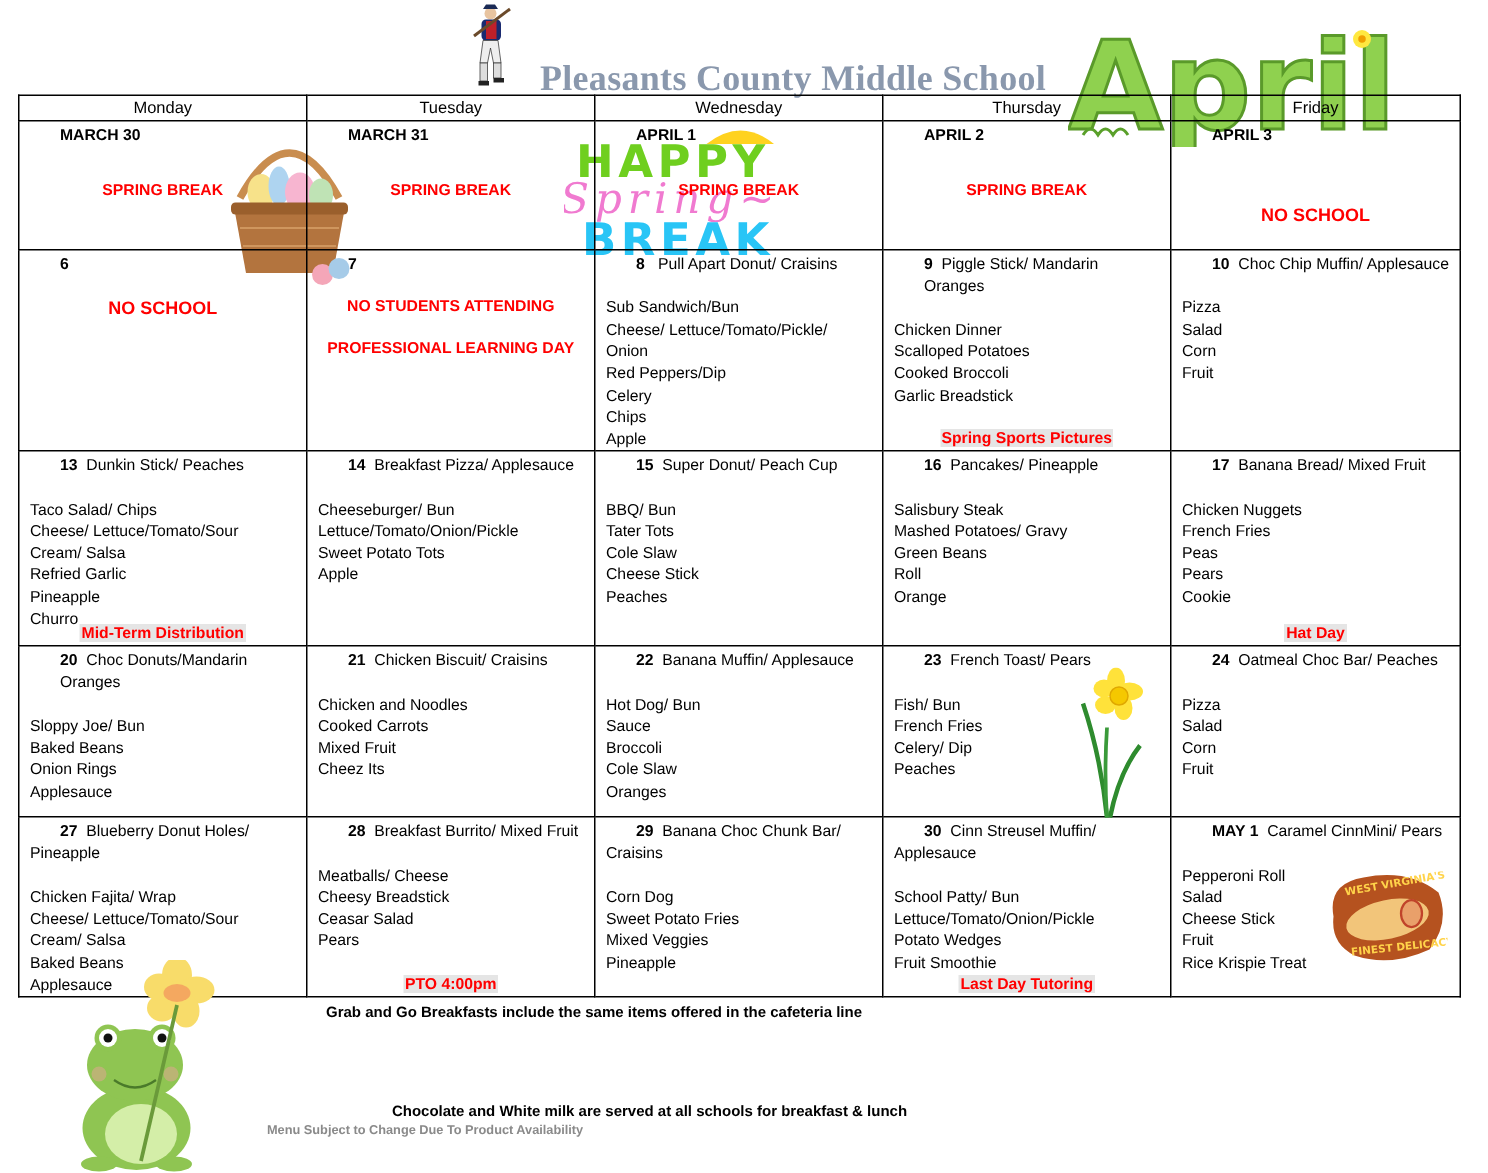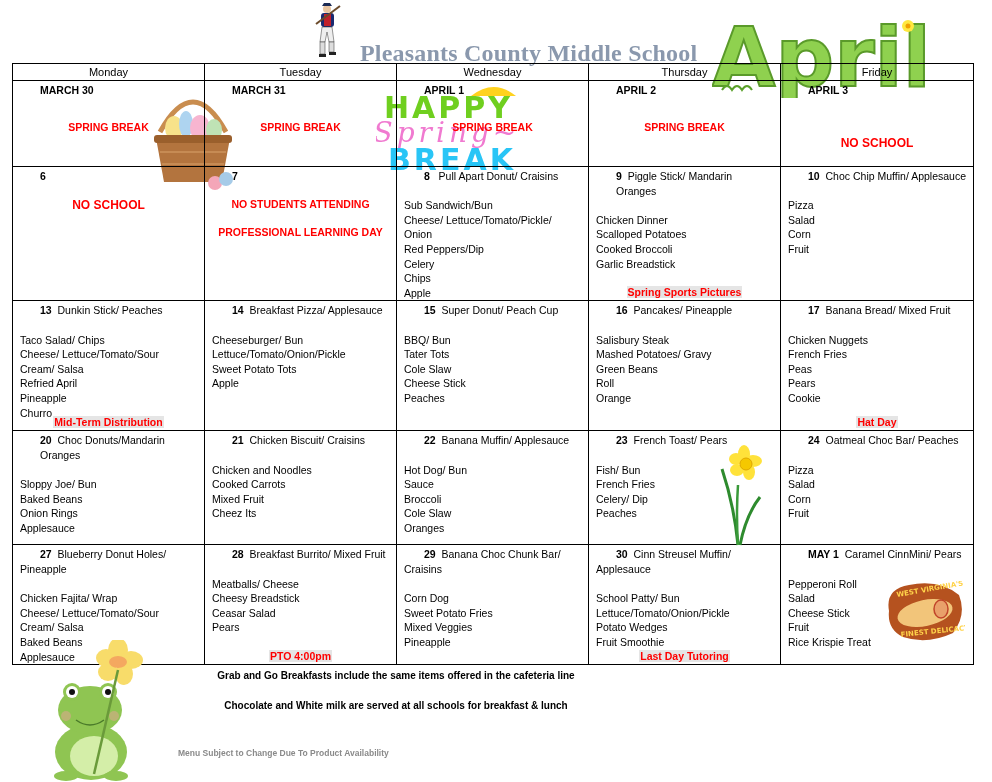--- a/index.html
+++ b/index.html
@@ -165,21 +165,21 @@
       </td>
     </tr>
 
     <tr class="r3">
       <td>
         <span class="dhead"><b>13</b>&nbsp; <span>Dunkin Stick/ Peaches</span></span>
         <div class="gap"></div>
         <div>Taco Salad/ Chips</div>
         <div>Cheese/ Lettuce/Tomato/Sour</div>
         <div>Cream/ Salsa</div>
-        <div>Refried April</div>
+        <div>Refried Garlic</div>
         <div>Pineapple</div>
         <div>Churro</div>
         <div class="event"><span>Mid-Term Distribution</span></div>
       </td>
       <td>
         <span class="dhead"><b>14</b>&nbsp; <span>Breakfast Pizza/ Applesauce</span></span>
         <div class="gap"></div>
         <div>Cheeseburger/ Bun</div>
         <div>Lettuce/Tomato/Onion/Pickle</div>
         <div>Sweet Potato Tots</div>
@@ -325,21 +325,21 @@
           <ellipse cx="58" cy="28" rx="7" ry="9" fill="#e9a06a" stroke="#c0442a" stroke-width="1.5"></ellipse>
           <text x="14" y="16" font-size="7" font-weight="bold" fill="#ffd34a" font-family="DejaVu Sans, sans-serif" transform="rotate(-10 14 16)">WEST VIRGINIA'S</text>
           <text x="18" y="56" font-size="7" font-weight="bold" fill="#ffd34a" font-family="DejaVu Sans, sans-serif" transform="rotate(-6 18 56)">FINEST DELICACY</text>
         </svg>
       </td>
     </tr>
   </tbody>
 </table>
 
 <div class="footer-line" style="top:670px;">Grab and Go Breakfasts include the same items offered in the cafeteria line</div>
-<div class="footer-line" style="top:700px;">Chocolate and White milk are served at all schools for breakfast &amp; lunch</div>
+<div class="footer-line" style="top:736px;padding-left:37px;">Chocolate and White milk are served at all schools for breakfast &amp; lunch</div>
 <div class="foot-small" style="left:178px; top:748px;">Menu Subject to Change Due To Product Availability</div>
 <div class="foot-small" style="left:490px; top:748px;margin-top:44px;">THIS INSTITUTION IS AN EQUAL OPPORTUNITY PROVIDER AND EMPLOYER.</div>
 
 <svg class="art" style="left:36px; top:640px; width:120px; height:142px;" viewBox="0 0 120 142">
   <g transform="translate(82,22)">
     <ellipse cx="0" cy="-12" rx="10" ry="12" fill="#f8dc6a"></ellipse>
     <ellipse cx="13" cy="-2" rx="12" ry="9" fill="#f8dc6a"></ellipse>
     <ellipse cx="6" cy="12" rx="9" ry="11" fill="#f8dc6a"></ellipse>
     <ellipse cx="-10" cy="10" rx="10" ry="9" fill="#f8dc6a"></ellipse>
     <ellipse cx="-12" cy="-4" rx="10" ry="9" fill="#f8dc6a"></ellipse>

